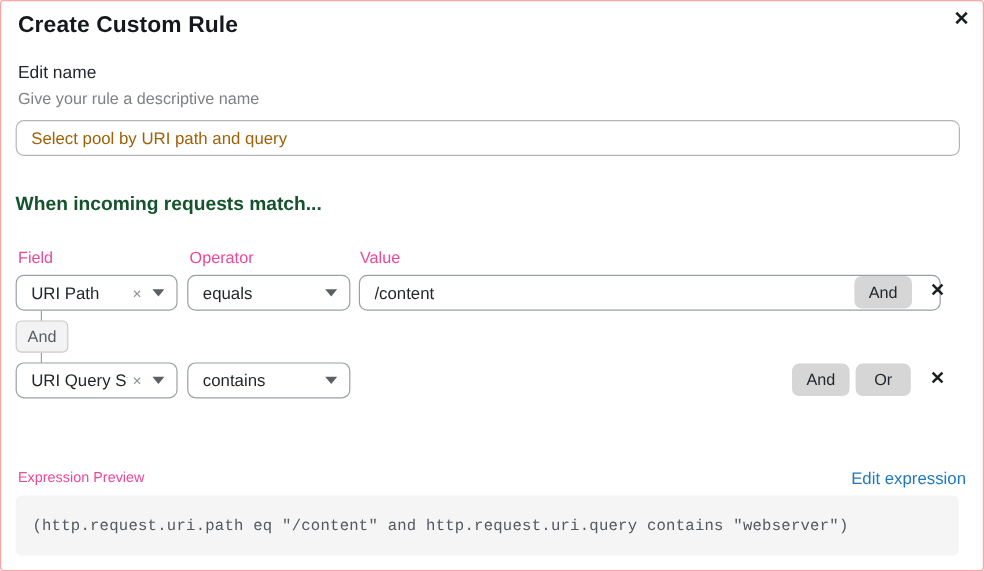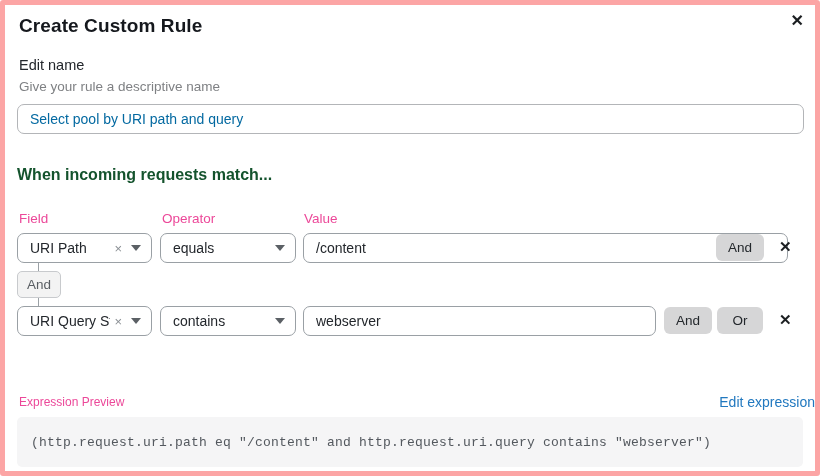--- a/index.html
+++ b/index.html
@@ -1,30 +1,30 @@
 <!DOCTYPE html>
 <html><head>
 <meta charset="utf-8">
 <style>
   * { margin:0; padding:0; box-sizing:border-box; }
   html,body { background:#fff; }
   body { font-family:"Liberation Sans", sans-serif; }
   .modal {
     position:relative; width:820px; height:476px; background:#fff;
-    border:5px solid #fca5a5; border-radius:3px; overflow:hidden;
+    border:1px solid #fca5a5; border-radius:3px; overflow:hidden;
   }
   .title { position:absolute; left:14px; top:10px; font-size:19px; font-weight:700; color:#15181d; letter-spacing:.1px; }
   .close-btn { position:absolute; right:11px; top:6px; font-size:16px; font-weight:700; color:#1b1e21; cursor:pointer; line-height:1.2; }
 
   .rule-label { position:absolute; left:14px; top:52px; font-size:14.5px; color:#23272c; }
   .rule-hint  { position:absolute; left:14px; top:74px; font-size:13.5px; color:#7f8184; }
   .rule-input {
     position:absolute; left:12px; top:99px; width:787px; height:30px;
     border:1px solid #b3b5b8; border-radius:7px; padding:0 12px;
-    font-family:"Liberation Sans", sans-serif; font-size:14px; color:#0369a1; background:#fff; outline:none;
+    font-family:"Liberation Sans", sans-serif; font-size:14px; color:#a16207; background:#fff; outline:none;
   }
 
   .match-heading { position:absolute; left:12px; top:161px; font-size:16px; font-weight:700; color:#14532d; }
   .col-label { position:absolute; top:206px; font-size:13.5px; color:#ec4899; }
   .col-field { left:14px; } .col-op { left:157px; } .col-value { left:299px; }
 
   .row { position:absolute; left:0; height:30px; width:820px; }
   .row-1 { top:228px; } .row-2 { top:301px; }
 
   .select {
@@ -61,21 +61,21 @@
   .line-top { top:258px; height:9px; }
   .line-bottom { top:293px; height:9px; }
   .conn-box {
     position:absolute; left:12px; top:266px; width:44px; height:27px;
     background:#f3f3f3; border:1px solid #c8cacd; border-radius:5px;
     display:flex; align-items:center; justify-content:center;
     font-size:13.5px; color:#595e63; cursor:pointer;
   }
 
   .expr-label { position:absolute; left:14px; top:390px; font-size:12px; color:#ec4899; }
-  .expr-edit  { position:absolute; right:0; top:389px; font-size:14px; color:#2178bf; cursor:pointer; text-decoration:none; }
+  .expr-edit  { position:absolute; right:14px; top:389px; font-size:14px; color:#2178bf; cursor:pointer; text-decoration:none; }
   .expr-box {
     position:absolute; left:12px; top:412px; width:786px; height:50px;
     background:#f5f5f6; border-radius:5px; display:flex; align-items:center;
   }
   .expr-code {
     padding-left:14px; font-family:"Liberation Mono", monospace;
     font-size:13px; color:#53585e; white-space:nowrap; letter-spacing:.2px;
   }
 </style>
 </head>
@@ -117,21 +117,20 @@
   <div class="row row-2">
     <div class="select sel-field">
       <span class="sel-text">URI Query St...</span>
       <span class="clear-x">×</span>
       <span class="caret"></span>
     </div>
     <div class="select sel-op">
       <span class="sel-text">contains</span>
       <span class="caret"></span>
     </div>
-    <input class="value-input value-narrow" type="text" value="webserver" style="">
     <button class="conj-btn btn-and">And</button>
     <button class="conj-btn btn-or">Or</button>
     <div class="del-x">✕</div>
   </div>
 
   <div class="expr-label">Expression Preview</div>
   <a class="expr-edit" href="#">Edit expression</a>
   <div class="expr-box">
     <div class="expr-code">(http.request.uri.path eq "/content" and http.request.uri.query contains "webserver")</div>
   </div>

